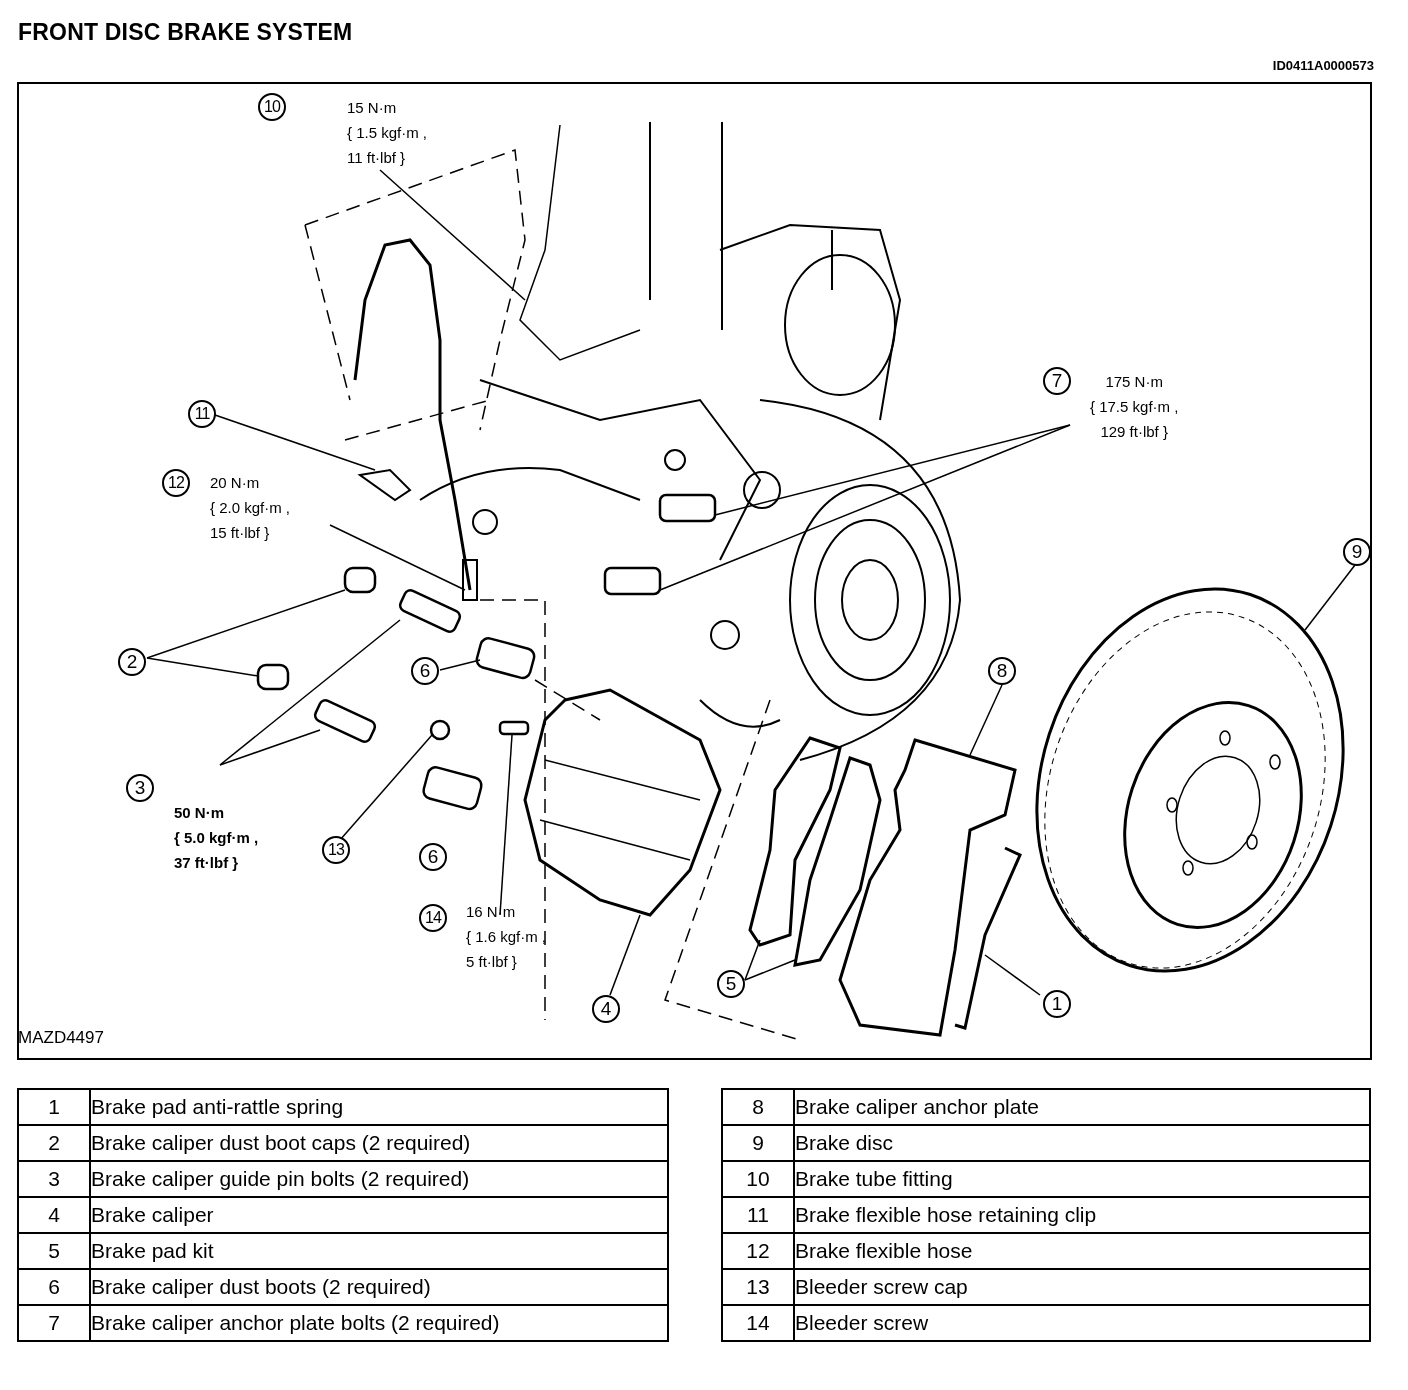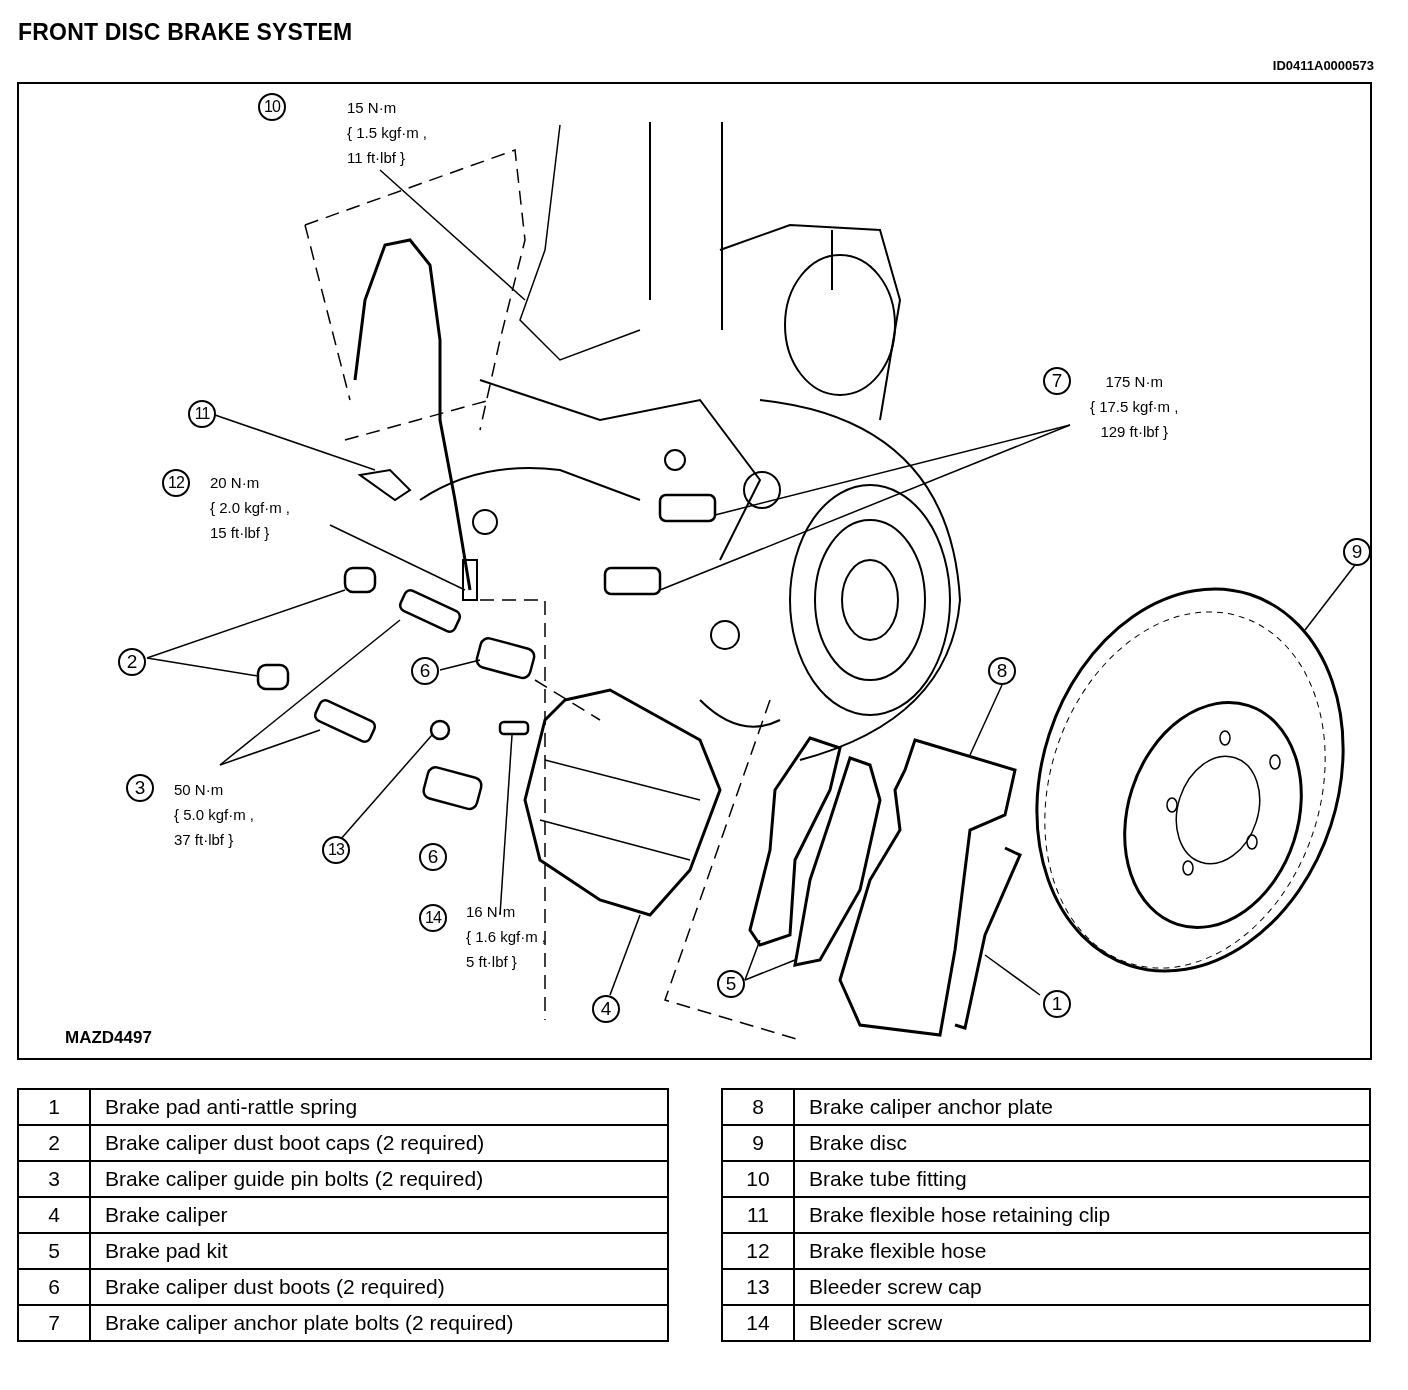--- a/index.html
+++ b/index.html
@@ -1,28 +1,28 @@
 <!DOCTYPE html>
 <html><head>
 <meta charset="utf-8">
 <style>
   html, body { margin:0; padding:0; background:#fff; }
   body { width:1408px; height:1390px; position:relative; overflow:hidden; font-family:"Liberation Sans", sans-serif; color:#000; }
   .title { position:absolute; left:18px; top:12px; font-size:23px; font-weight:bold; letter-spacing:0.2px;margin-top:7px; }
   .docid { position:absolute; right:34px; top:26px; font-size:13px; font-weight:bold;margin-top:32px; }
   .frame { position:absolute; left:17px; top:82px; width:1355px; height:978px; border:2px solid #000; box-sizing:border-box; }
   .drawing { position:absolute; left:0; top:0; }
-  .fig-id { position:absolute; left:18px; top:1028px; font-size:17px; font-weight:bold;padding-left:47px; }
+  .fig-id { position:absolute; left:18px; top:1028px; font-size:17px; font-weight:normal; }
   .callout { position:absolute; width:28px; height:28px; border:2px solid #000; border-radius:50%; box-sizing:border-box; font-size:19px; line-height:24px; text-align:center; background:#fff; }
   .callout.small { font-size:16px; letter-spacing:-1px; }
   .torque { position:absolute; font-size:15px; line-height:25px; }
   table.legend { position:absolute; border-collapse:collapse; font-size:21px; }
   table.legend td { border:2px solid #000; height:34px; padding:0; }
   table.legend td.num { width:70px; text-align:center; }
-  table.legend td.desc { padding-left:14px; }
+  table.legend td.desc { }
   #legend-left { left:17px; top:1088px; width:652px; }
   #legend-right { left:721px; top:1088px; width:650px; }
 </style>
 </head>
 <body>
 
 <div class="title">FRONT DISC BRAKE SYSTEM</div>
 <div class="docid">ID0411A0000573</div>
 
 <div class="frame"></div>
@@ -159,21 +159,21 @@
 <div class="torque" style="left:1090px;top:369px;text-align:center;">
   <div>175 N·m</div>
   <div>{ 17.5 kgf·m ,</div>
   <div>129 ft·lbf }</div>
 </div>
 <div class="torque" style="left:210px;top:470px;">
   <div>20 N·m</div>
   <div>{ 2.0 kgf·m ,</div>
   <div>15 ft·lbf }</div>
 </div>
-<div class="torque" style="left:174px;top:777px;">
+<div class="torque" style="left:174px;top:800px;font-weight:bold;">
   <div>50 N·m</div>
   <div>{ 5.0 kgf·m ,</div>
   <div>37 ft·lbf }</div>
 </div>
 <div class="torque" style="left:466px;top:899px;">
   <div>16 N·m</div>
   <div>{ 1.6 kgf·m ,</div>
   <div>5 ft·lbf }</div>
 </div>
 

